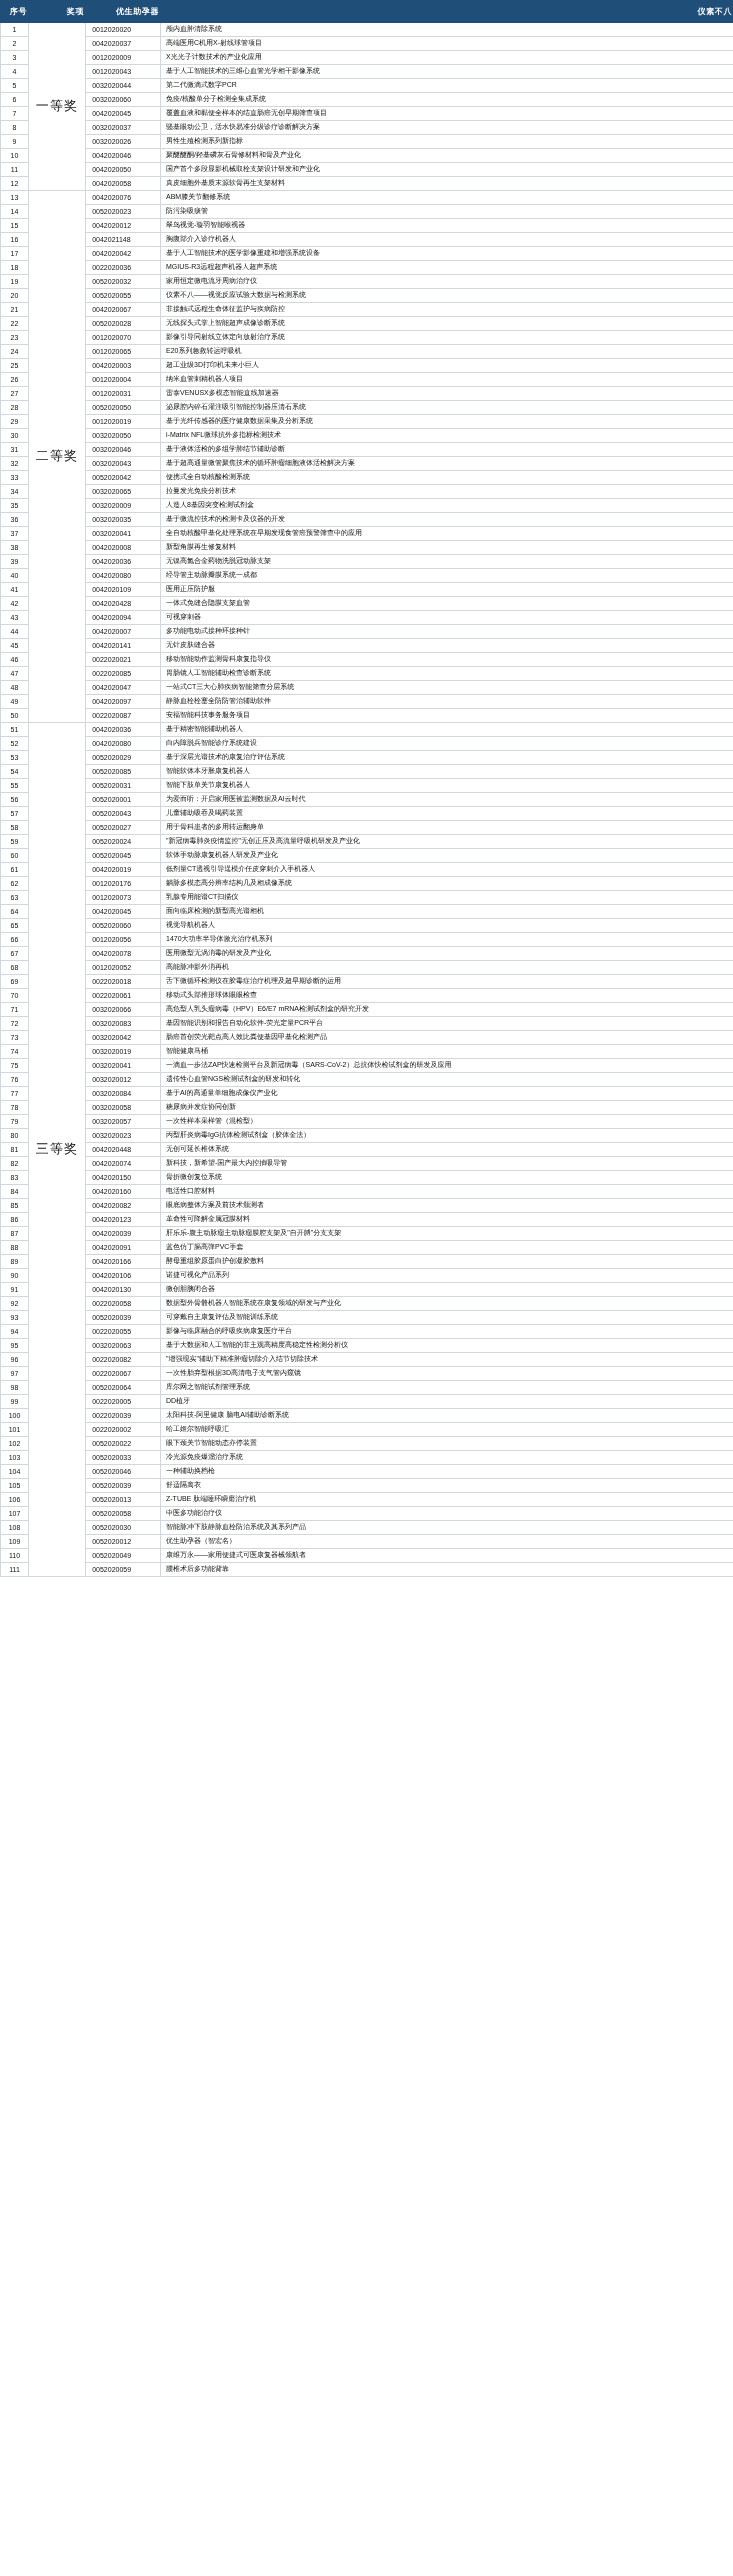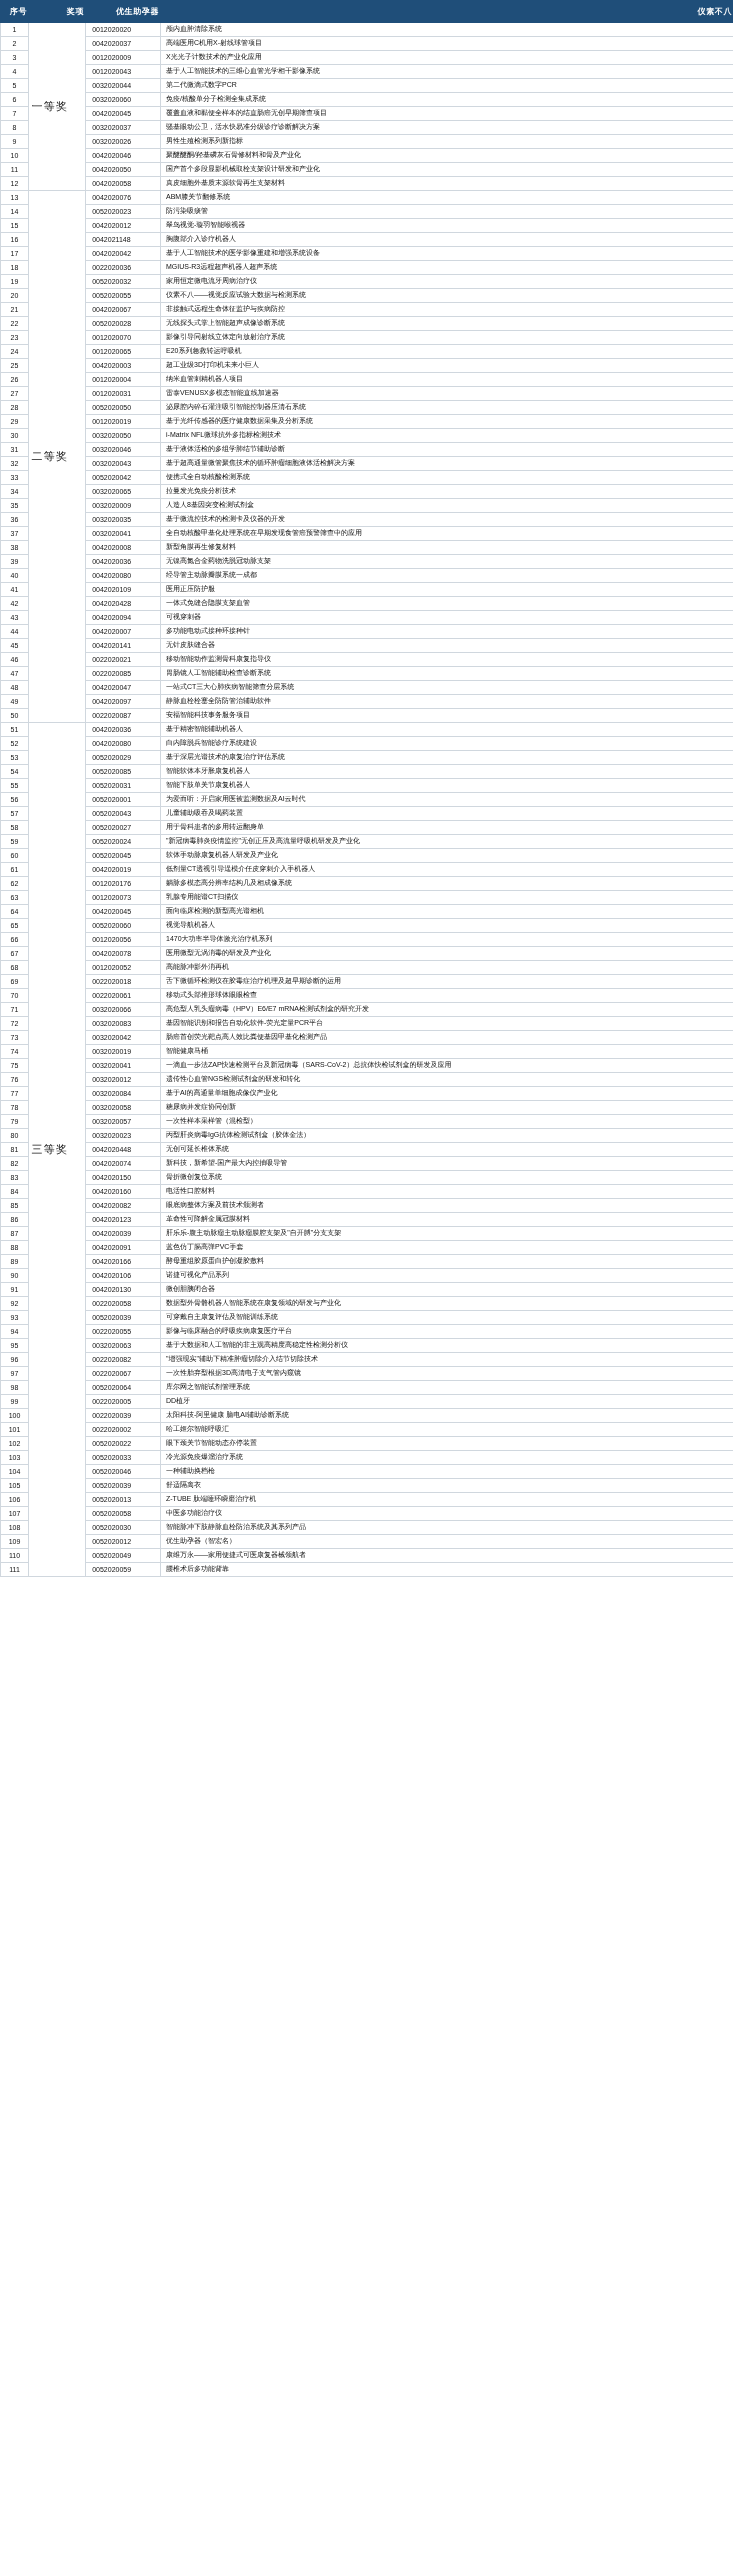--- a/index.html
+++ b/index.html
@@ -11,21 +11,21 @@
     height:18.5px;text-align:right;vertical-align:middle;
     border:0.6px solid #1f4e79;letter-spacing:0.6px;
   }
   tbody td{
     border:0.6px solid #d0d7de;
     font-size:7px;color:#111111;
     height:13px;padding:0 2.5px;vertical-align:middle;
     white-space:nowrap;overflow:hidden;text-overflow:clip;
   }
   td.c-no{width:28px;text-align:center;}
-  td.c-award{width:57px;text-align:left;font-size:11px;letter-spacing:1.2px;}
+  td.c-award{width:57px;text-align:center;font-size:13px;letter-spacing:1.2px;}
   td.c-code{width:75px;text-align:left;padding-left:6.2px;}
   td.c-name{text-align:left;padding-left:5px;}
   tbody tr:nth-child(odd) td{background:#ffffff;}
   tbody tr:nth-child(even) td{background:#ffffff;}
   .award-cell{font-weight:normal;}
 </style>
 </head>
 <body>
 
 <div class="sheet">

